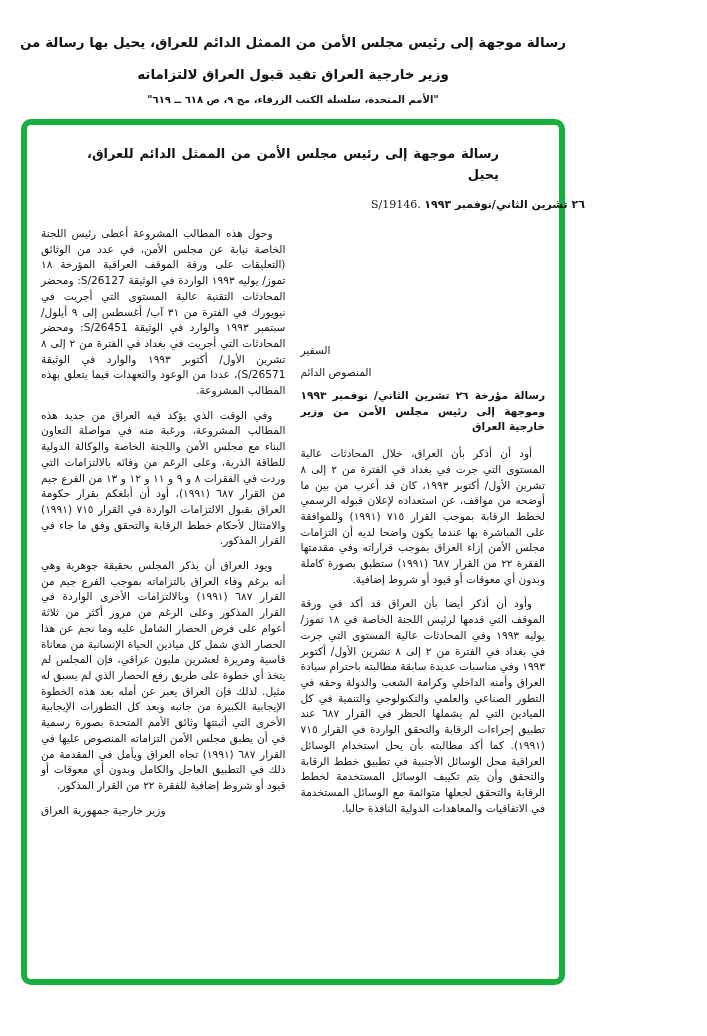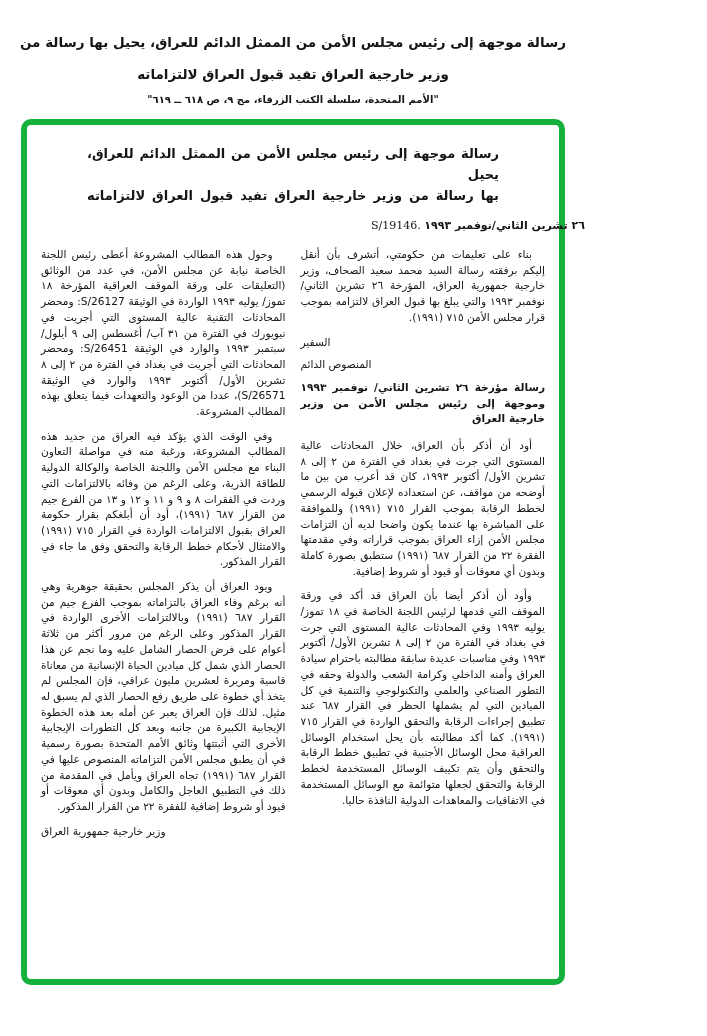--- a/index.html
+++ b/index.html
@@ -44,21 +44,21 @@
   .doc-id {
     margin-top: 13px;
     padding-left: 330px;
     font-size: 11px;
     white-space: nowrap;
   }
   .doc-id .sym { font-family: "DejaVu Serif", serif; font-weight: normal; }
   .doc-id .dt  { font-weight: bold; direction: rtl; unicode-bidi: isolate; margin-top: 17px; }
 
   
-  .cols { display: flex; gap: 15px; margin-top: 15px; }
+  .cols { display: flex; gap: 15px; margin-top: 15px; align-items: flex-end; }
   .col { flex: 1; direction: rtl; font-size: 10.6px; line-height: 15.7px; }
   .body-par { margin: 0 0 9px 0; text-indent: 13px; text-align: justify; }
   .sig-name { font-weight: bold; text-align: left; margin: 3px 0 8px 0; }
   .sig-role { text-align: left; margin: 0 0 7px 0; }
   .annex-heading { font-weight: bold; text-align: right; margin: 14px 0 8px 0; }
   .annex-title { font-weight: bold; text-align: justify; margin: 0 0 11px 0; }
 </style>
 </head>
 <body>
 
@@ -67,40 +67,38 @@
   <div class="top-header">
     <div class="hdr-line">رسالة موجهة إلى رئيس مجلس الأمن من الممثل الدائم للعراق، يحيل بها رسالة من</div>
     <div class="hdr-line">وزير خارجية العراق تفيد قبول العراق لالتزاماته</div>
     <div class="hdr-note">"الأمم المتحدة، سلسلة الكتب الزرقاء، مج ٩، ص ٦١٨ ــ ٦١٩"</div>
   </div>
 
   <div class="green-box" style="border-color: rgb(22, 177, 60);">
 
     <div class="box-title">
       <div class="jl">رسالة موجهة إلى رئيس مجلس الأمن من الممثل الدائم للعراق، يحيل</div>
-      <div class="jl">بها رسالة من وزير خارجية العراق تفيد قبول العراق لالتزاماته</div>
     </div>
 
     <div class="doc-id">
       <span class="sym">S/19146.</span>
       <span> </span>
       <span class="dt">٢٦ تشرين الثاني/نوفمبر ١٩٩٣</span>
     </div>
 
     <div class="cols">
 
       <div class="col">
         <p class="body-par">وحول هذه المطالب المشروعة أعطى رئيس اللجنة الخاصة نيابة عن مجلس الأمن، في عدد من الوثائق (التعليقات على ورقة الموقف العراقية المؤرخة ١٨ تموز/ يوليه ١٩٩٣ الواردة في الوثيقة S/26127: ومحضر المحادثات التقنية عالية المستوى التي أجريت في نيويورك في الفترة من ٣١ آب/ أغسطس إلى ٩ أيلول/ سبتمبر ١٩٩٣ والوارد في الوثيقة S/26451: ومحضر المحادثات التي أجريت في بغداد في الفترة من ٢ إلى ٨ تشرين الأول/ أكتوبر ١٩٩٣ والوارد في الوثيقة S/26571)، عددا من الوعود والتعهدات فيما يتعلق بهذه المطالب المشروعة.</p>
         <p class="body-par">وفي الوقت الذي يؤكد فيه العراق من جديد هذه المطالب المشروعة، ورغبة منه في مواصلة التعاون البناء مع مجلس الأمن واللجنة الخاصة والوكالة الدولية للطاقة الذرية، وعلى الرغم من وفائه بالالتزامات التي وردت في الفقرات ٨ و ٩ و ١١ و ١٢ و ١٣ من الفرع جيم من القرار ٦٨٧ (١٩٩١)، أود أن أبلغكم بقرار حكومة العراق بقبول الالتزامات الواردة في القرار ٧١٥ (١٩٩١) والامتثال لأحكام خطط الرقابة والتحقق وفق ما جاء في القرار المذكور.</p>
         <p class="body-par">ويود العراق أن يذكر المجلس بحقيقة جوهرية وهي أنه برغم وفاء العراق بالتزاماته بموجب الفرع جيم من القرار ٦٨٧ (١٩٩١) وبالالتزامات الأخرى الواردة في القرار المذكور وعلى الرغم من مرور أكثر من ثلاثة أعوام على فرض الحصار الشامل عليه وما نجم عن هذا الحصار الذي شمل كل ميادين الحياة الإنسانية من معاناة قاسية ومريرة لعشرين مليون عراقي، فإن المجلس لم يتخذ أي خطوة على طريق رفع الحصار الذي لم يسبق له مثيل. لذلك فإن العراق يعبر عن أمله بعد هذه الخطوة الإيجابية الكبيرة من جانبه وبعد كل التطورات الإيجابية الأخرى التي أثبتتها وثائق الأمم المتحدة بصورة رسمية في أن يطبق مجلس الأمن التزاماته المنصوص عليها في القرار ٦٨٧ (١٩٩١) تجاه العراق ويأمل في المقدمة من ذلك في التطبيق العاجل والكامل وبدون أي معوقات أو قيود أو شروط إضافية للفقرة ٢٢ من القرار المذكور.</p>
         <div class="sig-role">وزير خارجية جمهورية العراق</div>
       </div>
 
       <div class="col">
-        <p class="body-par">بناء على تعليمات من حكومتي، أتشرف بأن أنقل إليكم برفقته رسالة السيد محمد سعيد الصحاف، وزير خارجية جمهورية العراق، المؤرخة ٢٦ تشرين الثاني/ نوفمبر ١٩٩٣ والتي يبلغ بها قبول العراق لالتزامه بموجب قرار مجلس الأمن ٧١٥ (١٩٩١).</p>
         <div class="sig-role">السفير</div>
         <div class="sig-role">المنصوص الدائم</div>
         <div class="annex-title">رسالة مؤرخة ٢٦ تشرين الثاني/ نوفمبر ١٩٩٣ وموجهة إلى رئيس مجلس الأمن من وزير خارجية العراق</div>
         <p class="body-par">أود أن أذكر بأن العراق، خلال المحادثات عالية المستوى التي جرت في بغداد في الفترة من ٢ إلى ٨ تشرين الأول/ أكتوبر ١٩٩٣، كان قد أعرب من بين ما أوضحه من مواقف، عن استعداده لإعلان قبوله الرسمي لخطط الرقابة بموجب القرار ٧١٥ (١٩٩١) وللموافقة على المباشرة بها عندما يكون واضحا لديه أن التزامات مجلس الأمن إزاء العراق بموجب قراراته وفي مقدمتها الفقرة ٢٢ من القرار ٦٨٧ (١٩٩١) ستطبق بصورة كاملة وبدون أي معوقات أو قيود أو شروط إضافية.</p>
         <p class="body-par">وأود أن أذكر أيضا بأن العراق قد أكد في ورقة الموقف التي قدمها لرئيس اللجنة الخاصة في ١٨ تموز/ يوليه ١٩٩٣ وفي المحادثات عالية المستوى التي جرت في بغداد في الفترة من ٢ إلى ٨ تشرين الأول/ أكتوبر ١٩٩٣ وفي مناسبات عديدة سابقة مطالبته باحترام سيادة العراق وأمنه الداخلي وكرامة الشعب والدولة وحقه في التطور الصناعي والعلمي والتكنولوجي والتنمية في كل الميادين التي لم يشملها الحظر في القرار ٦٨٧ عند تطبيق إجراءات الرقابة والتحقق الواردة في القرار ٧١٥ (١٩٩١). كما أكد مطالبته بأن يحل استخدام الوسائل العراقية محل الوسائل الأجنبية في تطبيق خطط الرقابة والتحقق وأن يتم تكييف الوسائل المستخدمة لخطط الرقابة والتحقق لجعلها متوائمة مع الوسائل المستخدمة في الاتفاقيات والمعاهدات الدولية النافذة حاليا.</p>
       </div>
 
     </div>
   </div>
 </div>

